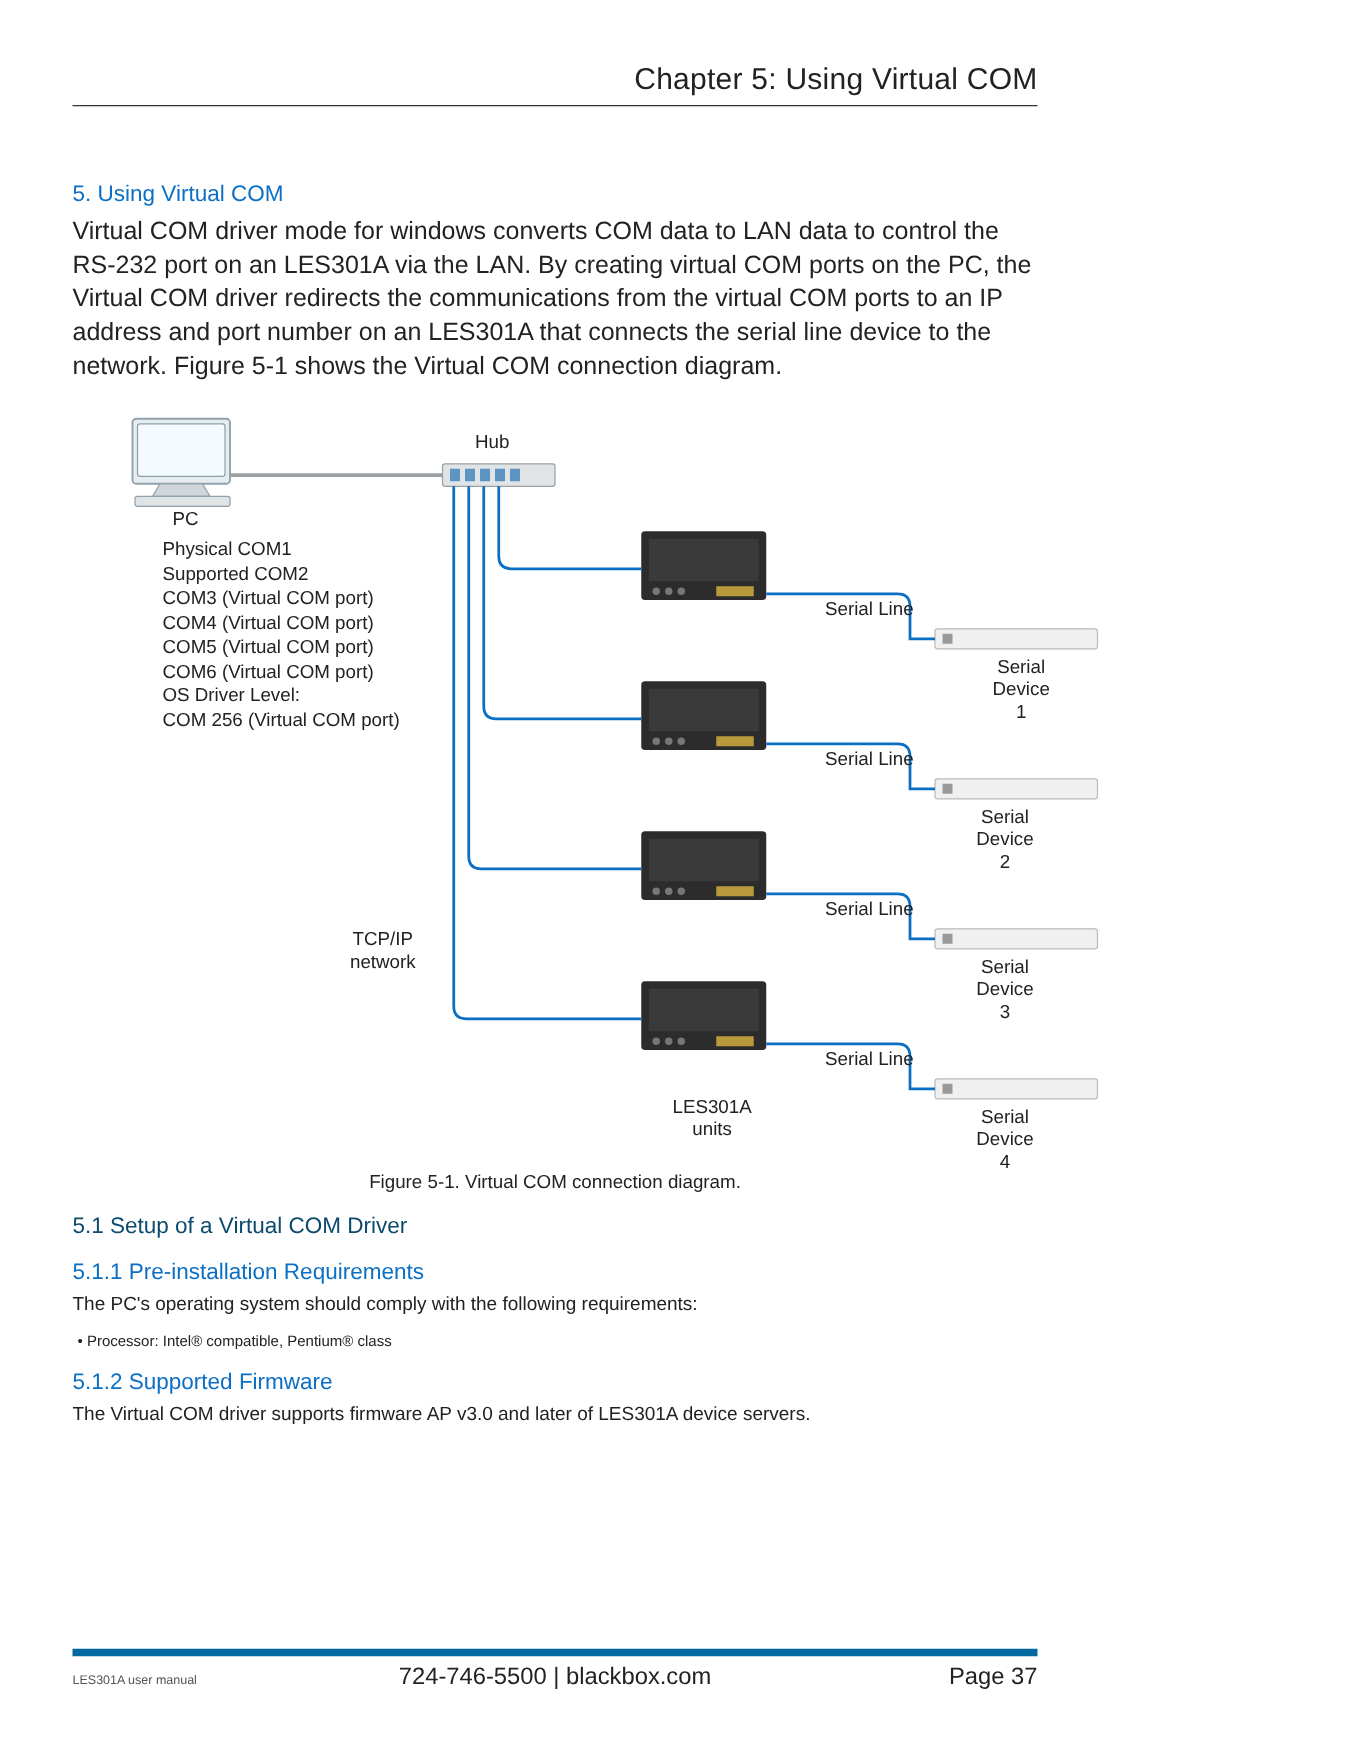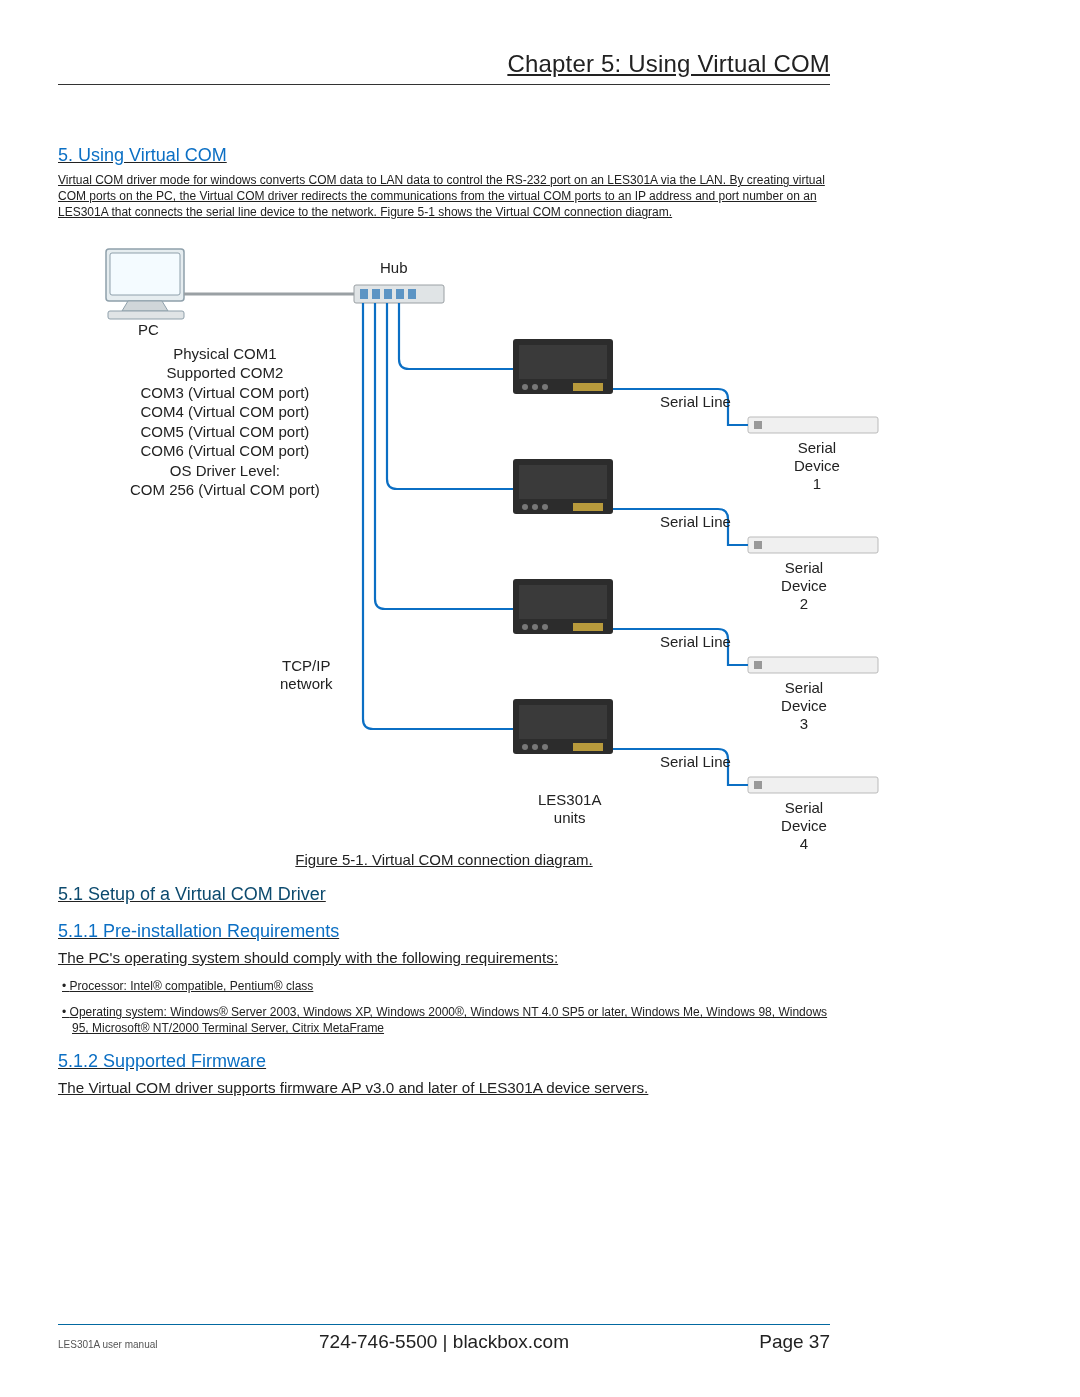--- a/index.html
+++ b/index.html
@@ -1,32 +1,32 @@
 <!DOCTYPE html>
 <html><head>
 <meta charset="utf-8">
 <style>
   * { box-sizing: border-box; margin: 0; padding: 0; }
   html, body { width: 1080px; height: 1397px; font-family: "Segoe UI", Arial, sans-serif; color: #222; background: #fff; }
-  .page { position: relative; width: 888px; height: 1397px; padding: 50px 58px 0 58px; text-decoration: underline; }
+  .page { position: relative; width: 888px; height: 1397px; padding: 50px 58px 0 58px; }
   .header { text-align: right; font-size: 24px; font-weight: 400; padding-bottom: 6px; border-bottom: 1px solid #333; margin-bottom: 60px; letter-spacing: 0.2px; }
   .h1 { color: #0b6fc4; font-size: 18px; font-weight: 500; margin-top: 4px; margin-bottom: 6px; }
-  .body-text { font-size: 12px; line-height: 1.35; margin-bottom: 18px; }
+  .body-text { font-size: 20px; line-height: 1.35; margin-bottom: 18px; }
   .diagram-area { position: relative; width: 100%; height: 590px; margin: 0 0 22px 0; }
   .diagram-area svg { position: absolute; left: 0; top: 0; }
   .label { position: absolute; font-size: 15px; color: #222; text-align: center; line-height: 1.2; }
-  .com-list { position: absolute; left: 72px; top: 105px; font-size: 15px; line-height: 1.3; text-align: center; }
+  .com-list { position: absolute; left: 72px; top: 105px; font-size: 15px; line-height: 1.3; }
   .figure-caption { text-align: center; font-size: 15px; margin-bottom: 16px; }
   .h2 { color: #0c4a6e; font-size: 18px; font-weight: 500; margin-bottom: 16px; }
   .h3 { color: #0b6fc4; font-size: 18px; font-weight: 500; margin-bottom: 6px; }
   .para { font-size: 15.2px; margin-bottom: 10px; line-height: 1.35; }
   ul.bullets { list-style: none; padding-left: 0; margin-bottom: 14px; }
   ul.bullets li { font-size: 12px; line-height: 1.35; margin-bottom: 10px; padding-left: 14px; text-indent: -10px; }
   ul.bullets li::before { content: "• "; }
-  .footer { position: absolute; left: 58px; right: 58px; bottom: 44px; border-top: 1px solid #0369a1; padding-top: 6px; display: flex; justify-content: space-between; align-items: baseline; }
+  .footer { position: absolute; left: 58px; right: 58px; bottom: 44px; border-top: 6px solid #0369a1; padding-top: 6px; display: flex; justify-content: space-between; align-items: baseline; }
   .footer-left { font-size: 10px; color: #555; }
   .footer-center { position: absolute; left: 50%; transform: translateX(-50%); font-size: 19px; font-weight: 500; }
   .footer-right { font-size: 19px; }
 </style>
 </head>
 <body>
 
 <div class="page">
   <div class="header">Chapter 5: Using Virtual COM</div>
 
@@ -165,21 +165,20 @@
   </div>
 
   <div class="figure-caption">Figure 5-1. Virtual COM connection diagram.</div>
 
   <div class="h2">5.1 Setup of a Virtual COM Driver</div>
 
   <div class="h3">5.1.1 Pre-installation Requirements</div>
   <div class="para">The PC's operating system should comply with the following requirements:</div>
   <ul class="bullets">
     <li>Processor: Intel® compatible, Pentium® class</li>
-    <li>Operating system: Windows® Server 2003, Windows XP, Windows 2000®, Windows NT 4.0 SP5 or later, Windows Me, Windows 98, Windows 95, Microsoft® NT/2000 Terminal Server, Citrix MetaFrame</li>
   </ul>
 
   <div class="h3">5.1.2 Supported Firmware</div>
   <div class="para">The Virtual COM driver supports firmware AP v3.0 and later of LES301A device servers.</div>
 
   <div class="footer">
     <span class="footer-left">LES301A user manual</span>
     <span class="footer-center">724-746-5500   |   blackbox.com</span>
     <span class="footer-right">Page 37</span>
   </div>

